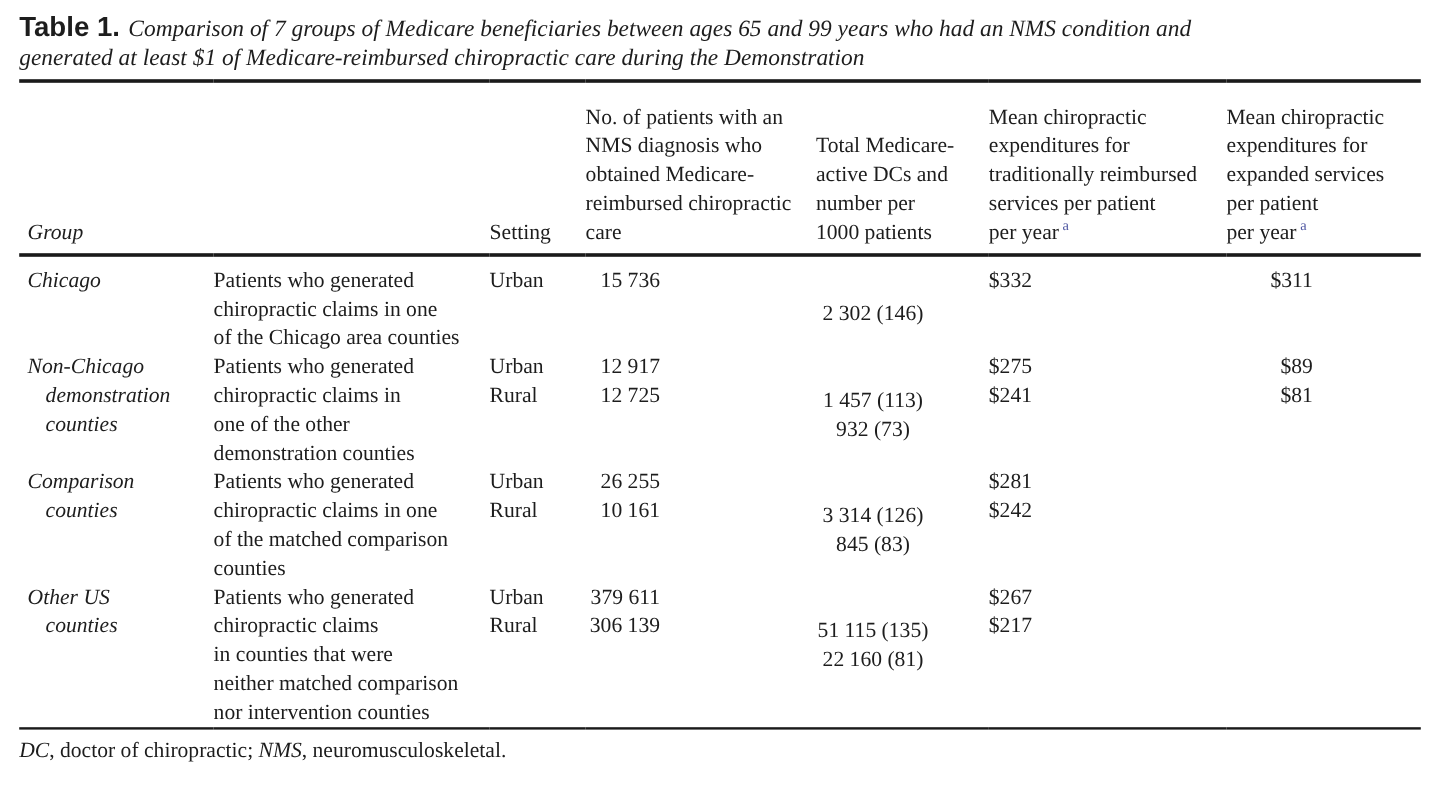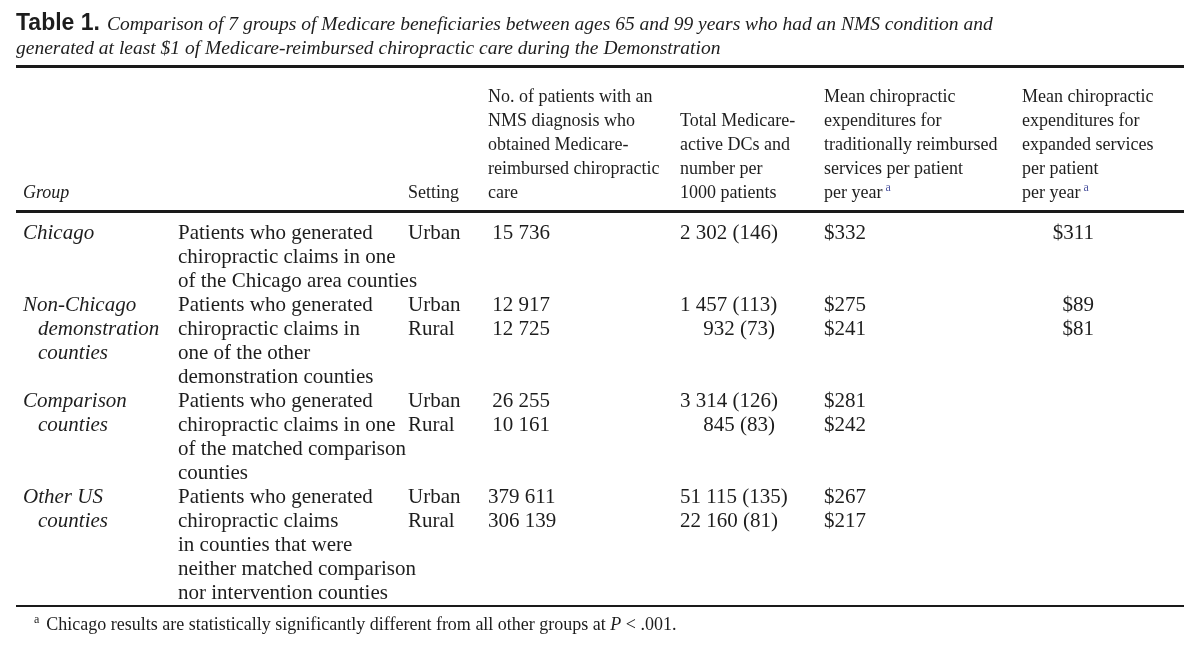--- a/index.html
+++ b/index.html
@@ -30,28 +30,28 @@
   col.c-exp { width:162px; }
 
   thead th {
     vertical-align:bottom; font-weight:normal; text-align:left;
     font-size:18px; line-height:24px;
     padding:16px 0 6px 0;
     border-bottom:3px solid #1a1a1a;
   }
   thead th:first-child, tbody td:first-child { padding-left:7px;font-style:italic; }
 
-  tbody td { vertical-align:top; font-size:21px; line-height:24px; padding:0; }
+  tbody td { vertical-align:top; font-size:18px; line-height:24px; padding:0; }
   tbody tr:first-child td { padding-top:7px; }
   tbody tr:last-child td { padding-bottom:1px; }
 
   .line { white-space:nowrap; }
   .hang { padding-left:15px; }
   .w-patients { width:62px; text-align:right; white-space:nowrap; }
-  .w-dcs      { width:95px; text-align:right; white-space:nowrap; }
+  .w-dcs      { width:95px; text-align:center; white-space:nowrap;margin-top:28px; }
   .w-expanded { width:72px; text-align:right; white-space:nowrap; }
 
   sup.marker { font-size:12px; line-height:0; margin-left:3px; }
 
   
   .footnotes { margin-top:5px; font-size:18px; line-height:24px; }
   .fn-indent { padding-left:18px; }
   sup.fn-marker { font-size:12px; line-height:0; margin-right:7px; }
   .it { font-style:italic; }
 </style>
@@ -251,16 +251,16 @@
             <div class="line">$217</div>
           </td>
           <td>
             <div class="w-expanded"></div>
           </td>
         </tr>
       </tbody>
   </table>
 
   <div class="footnotes">
-    <div class="fn fn-indent" id="fn-a"><sup class="fn-marker">a</sup><span class="">Chicago results are statistically significantly different from all other groups at </span><span class="it">P</span><span class=""> &lt; .001.</span></div>
+    <div class="fn" id="fn-abbrev"><span class="it">DC</span><span class="">, doctor of chiropractic; </span><span class="it">NMS</span><span class="">, neuromusculoskeletal.</span></div>
   </div>
 
 </div>
 
 </body></html>

